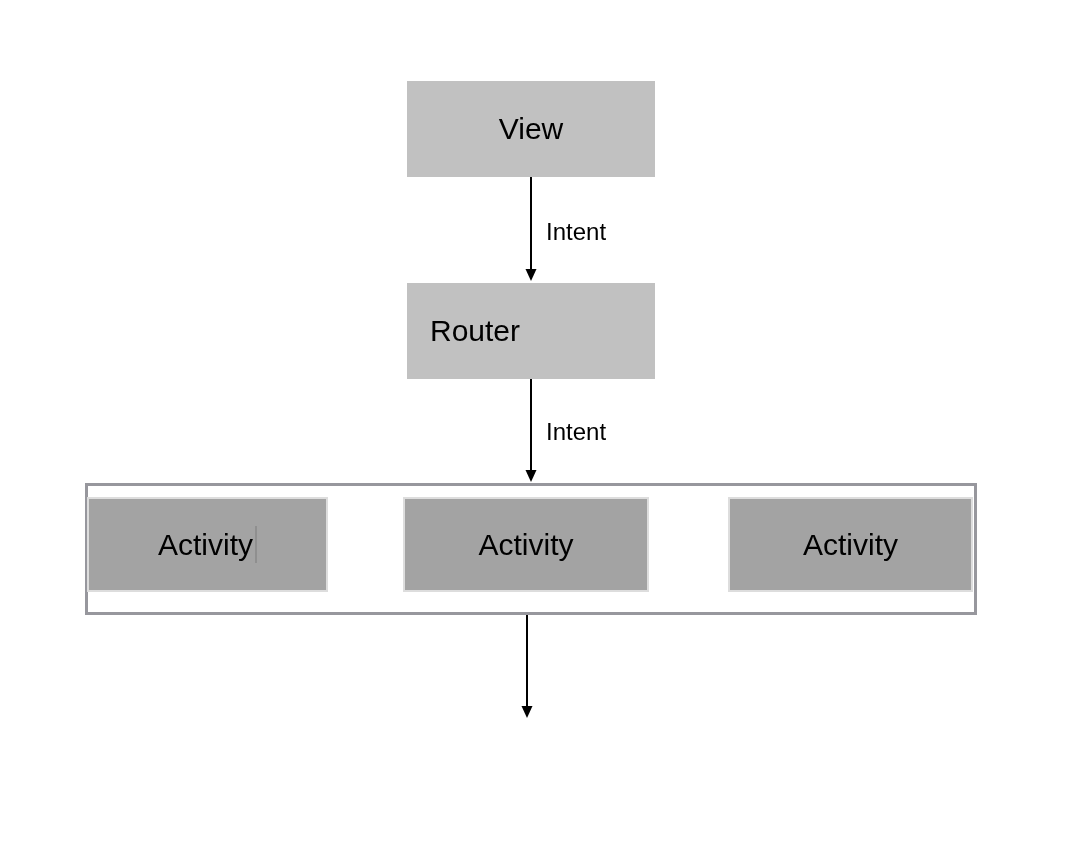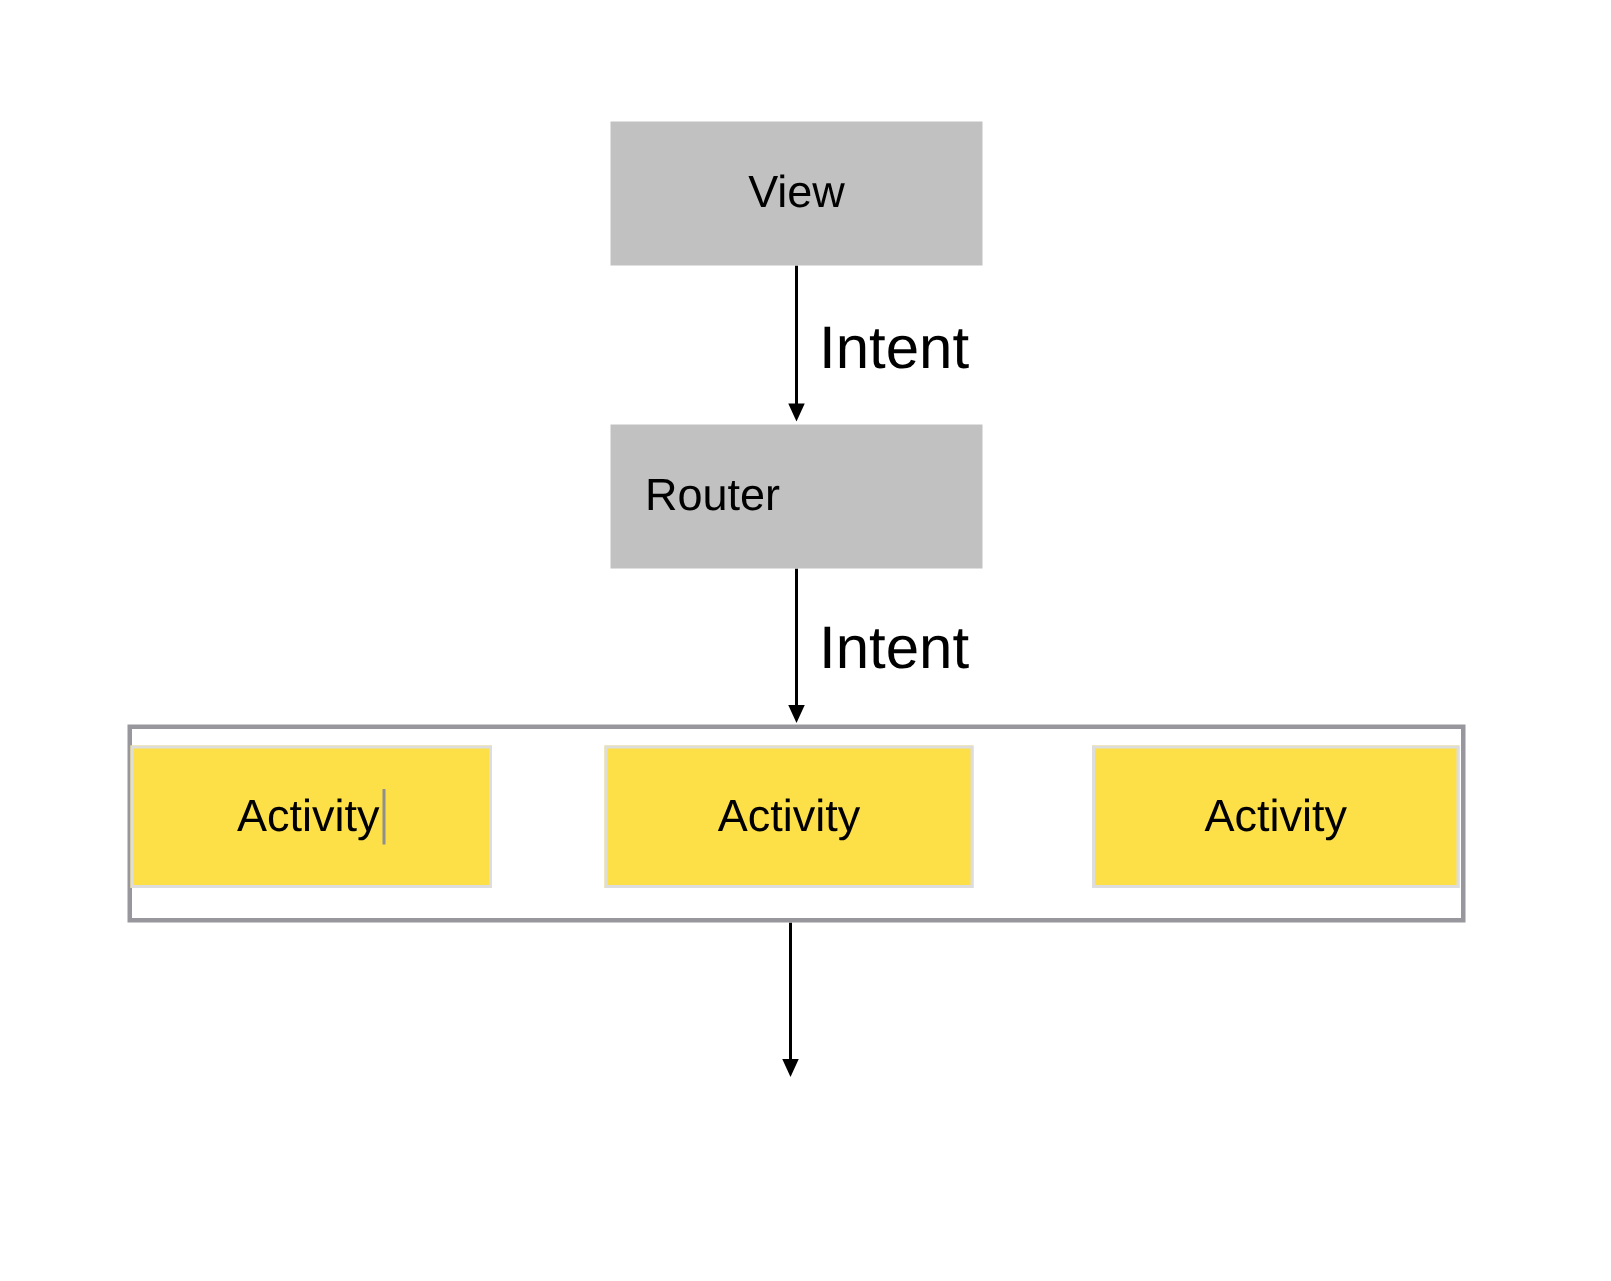--- a/index.html
+++ b/index.html
@@ -35,29 +35,29 @@
     left: 85px; top: 483px;
     width: 892px; height: 132px;
     border: 3px solid #97979d;
     background: #ffffff;
     box-sizing: border-box;
   }
   .activity {
     top: 497px;
     height: 95px;
     border: 2px solid #dddddd;
-    background: #fde047;
+    background: #a3a3a3;
   }
   #activity-node-1 { left: 87px;  width: 241px; }
   #activity-node-2 { left: 403px; width: 246px; }
   #activity-node-3 { left: 728px; width: 245px; }
 
   .edge-label {
     position: absolute;
-    font-size: 40px;
+    font-size: 24px;
     line-height: 30px;
     white-space: nowrap;
     color: #000000;
   }
   #intent-label-1 { left: 546px; top: 217px; }
   #intent-label-2 { left: 546px; top: 417px; }
 
   .arrow { position: absolute; }
   #arrow-view-router       { left: 524px; top: 177px; }
   #arrow-router-activities { left: 524px; top: 379px; }

